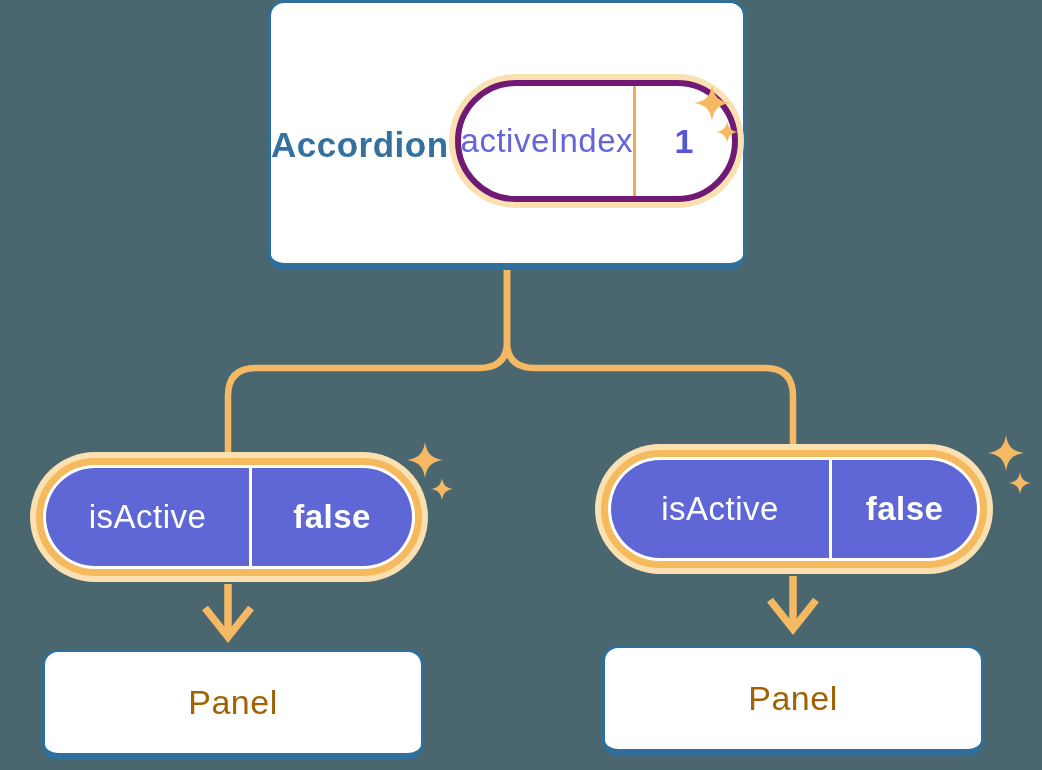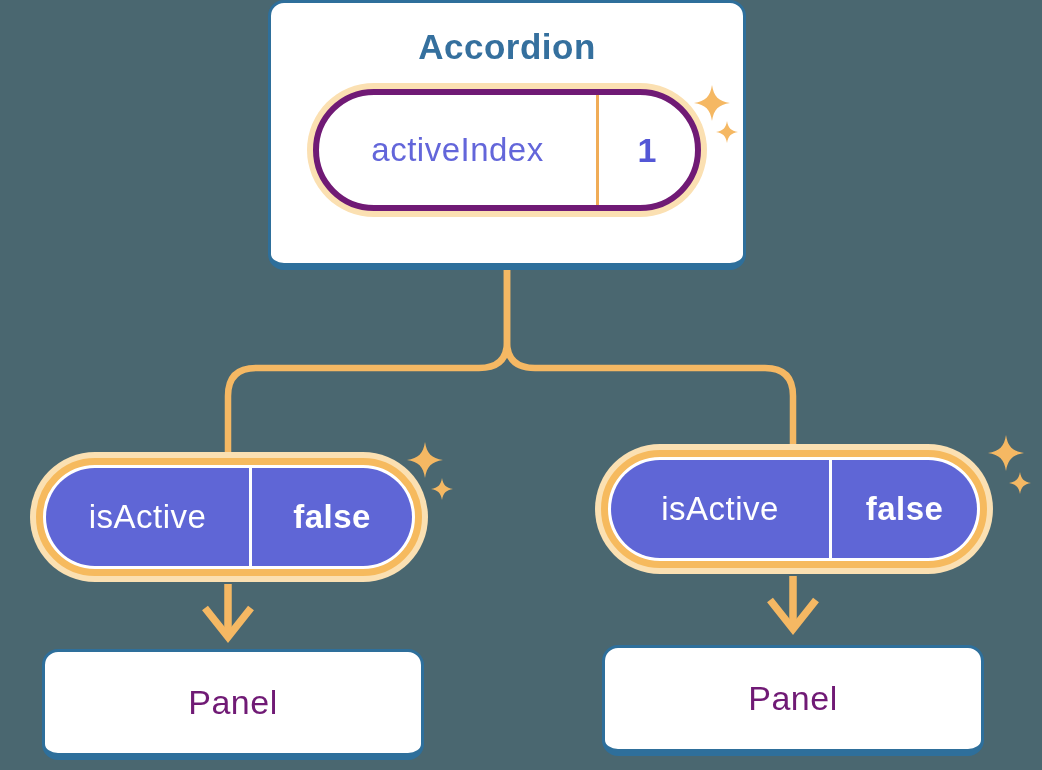--- a/index.html
+++ b/index.html
@@ -24,35 +24,35 @@
     position:absolute;
     background:#ffffff;
     border:3px solid #2e6f9b;
     border-bottom-width:7px;
     border-radius:16px;
     z-index:2;
   }
   .accordion-card {
     left:268px; top:0px;
     width:478px; height:270px;
-    display:flex; flex-direction:column; align-items:center;
+    display:flex; align-items:center;
   }
   .card-title {
     margin-top:24px;
     font-size:35px; font-weight:600;
     color:#35709e; letter-spacing:0.5px;
   }
   .panel-card {
     width:382px; height:111px;
     display:flex; align-items:center; justify-content:center;
   }
   .panel-card.left  { left:42px;  top:649px; }
   .panel-card.right { left:602px; top:645px; }
   .panel-label {
-    font-size:34px; font-weight:500; color:#701a75; letter-spacing:0.5px;
+    font-size:34px; font-weight:500; color:#a16207; letter-spacing:0.5px;
   }
   
   .pill-halo {
     background:#fbe0b2;
     border-radius:999px;
     padding:6px;
   }
   .state-pill-halo { margin-top:16px; width:400px; }
   .state-pill-ring {
     border:6px solid #701a75;

